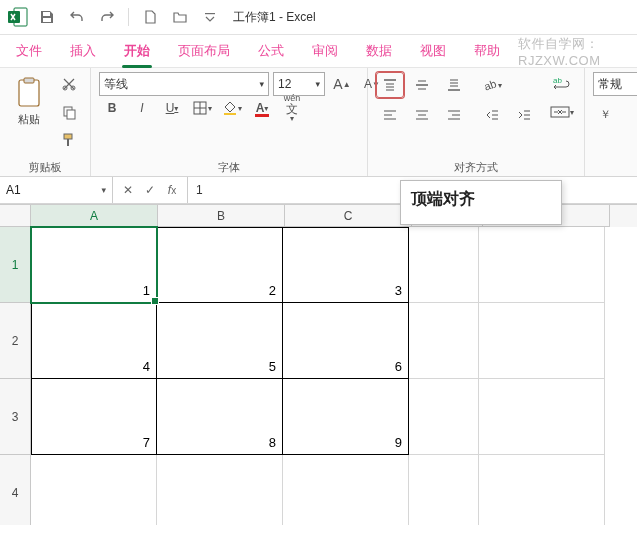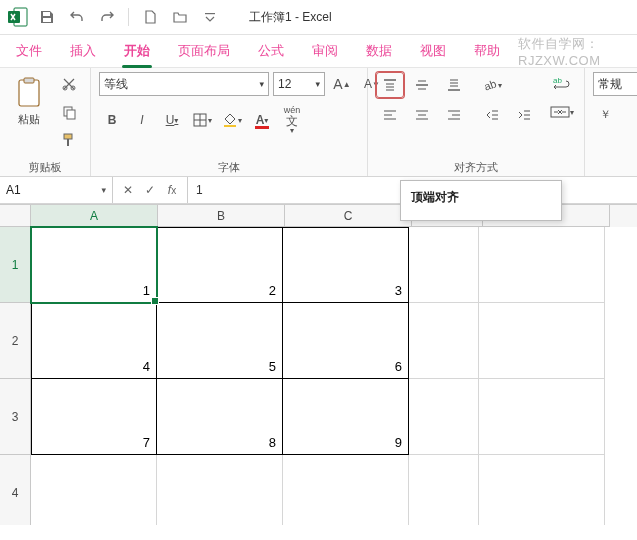--- a/index.html
+++ b/index.html
@@ -41,21 +41,21 @@
     color: #616161;
     border-radius: 3px;
   }
   .qat-sep {
     width: 1px;
     height: 18px;
     background: #dcdcdc;
     margin: 0 4px;
   }
   .title-text {
-    margin-left: 22px;
+    margin-left: 6px;
     font-size: 12px;
     color: #333;
   }
   .searchbox {
     margin-left: auto;
     display: flex;
     align-items: center;
     gap: 6px;
     color: #555;
     font-size: 13px;
@@ -210,21 +210,21 @@
     top: 180px;
     width: 140px;
     background: #fff;
     border: 1px solid #bcbcbc;
     box-shadow: 2px 2px 6px rgba(0,0,0,.15);
     padding: 8px 10px;
     z-index: 100;
   }
   .tooltip .tt-title {
     font-weight: 700;
-    font-size: 12px;
+    font-size: 16px;
     margin-bottom: 6px;
   }
   .tooltip .tt-body {
     font-size: 12px;
     color: #444;
   }
 
   
   .fbar {
     height: 26px;
@@ -448,21 +448,21 @@
               <rect x="3" y="2" width="8" height="5" fill="#e8c16b" stroke="#666"></rect>
               <rect x="6" y="7" width="2" height="7" fill="#666"></rect>
             </svg>
         </div>
       </div>
     </div>
     <div class="rgroup-label">剪贴板</div>
   </div>
 
   <div class="rgroup" style="min-width:260px;">
-    <div class="rgroup-body" style="flex-direction:column; align-items:flex-start; gap:12px;">
+    <div class="rgroup-body" style="flex-direction:column; align-items:flex-start; gap:0;">
       <div class="row">
         <div class="font-combo name">
           <span>等线</span>
           <span class="caret">▾</span>
         </div>
         <div class="font-combo size">
           <span>12</span>
           <span class="caret">▾</span>
         </div>
         <div class="ribbon-btn" style="font-size:14px;">A<sup style="font-size:8px">▲</sup></div>

